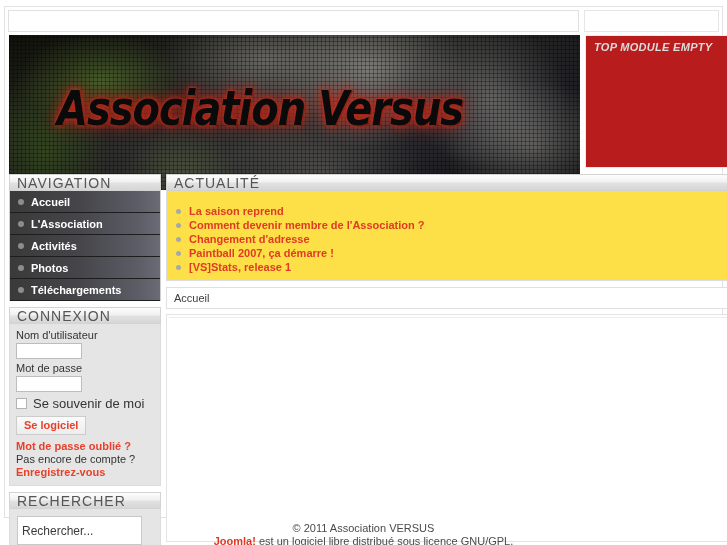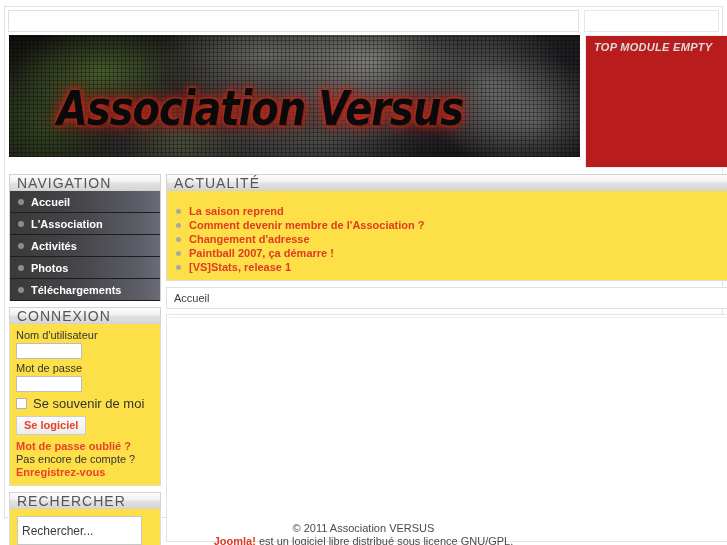--- a/index.html
+++ b/index.html
@@ -59,21 +59,21 @@
     border: 1px solid #e6e6e6;
     background: #ffffff;
   }
 
   
   .banner {
     position: absolute;
     left: 9px;
     top: 35px;
     width: 571px;
-    height: 122px;
+    height: 155px;
     overflow: hidden;
     background: #0d0d0d;
   }
   .banner-photo {
     position: absolute;
     inset: 0;
     background:
       radial-gradient(ellipse 120px 70px at 16% 30%, rgba(74,96,44,0.95), rgba(25,30,18,0) 70%),
       radial-gradient(ellipse 90px 120px at 6% 78%, rgba(60,84,36,0.85), rgba(20,26,14,0) 72%),
       radial-gradient(ellipse 150px 90px at 45% 16%, rgba(150,148,142,0.55), rgba(40,40,40,0) 70%),
@@ -200,21 +200,21 @@
     color: #ffffff;
     white-space: nowrap;
   }
 
   
   .mod-body {
     box-sizing: border-box;
     border-left: 1px solid #dcdcdc;
     border-right: 1px solid #dcdcdc;
     border-bottom: 1px solid #dcdcdc;
-    background: #fde047;
+    background: #e5e5e5;
     padding: 4px 6px 6px 6px;
   }
 
   .spacer-6 { height: 6px; }
 
   
   .field-label {
     font-family: "Liberation Sans", sans-serif;
     font-size: 11px;
     color: #333333;

